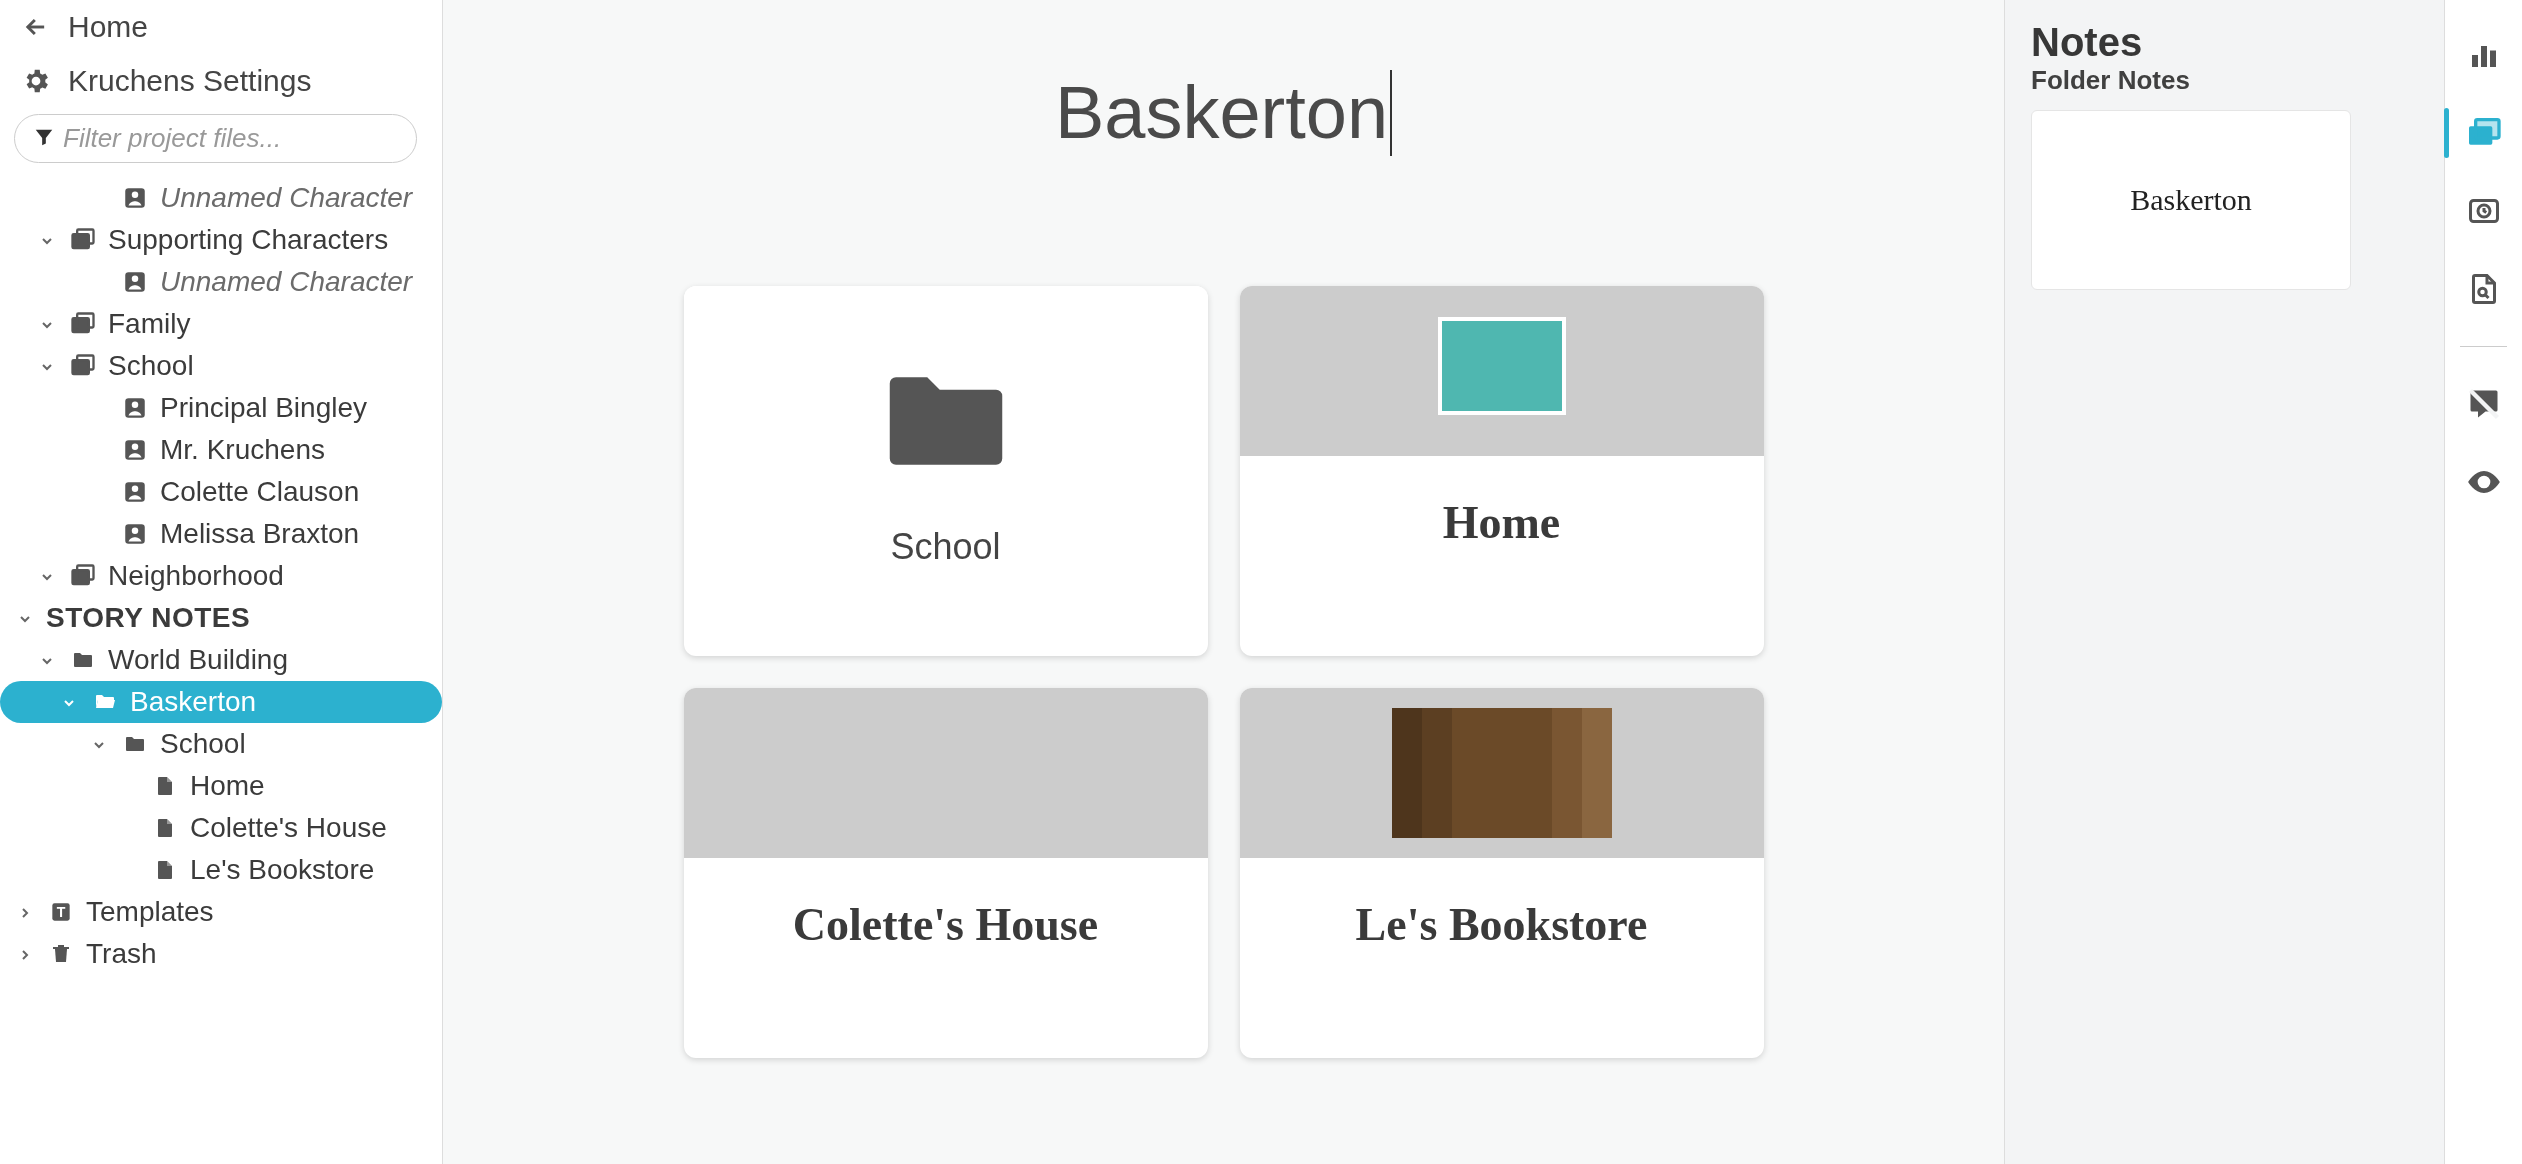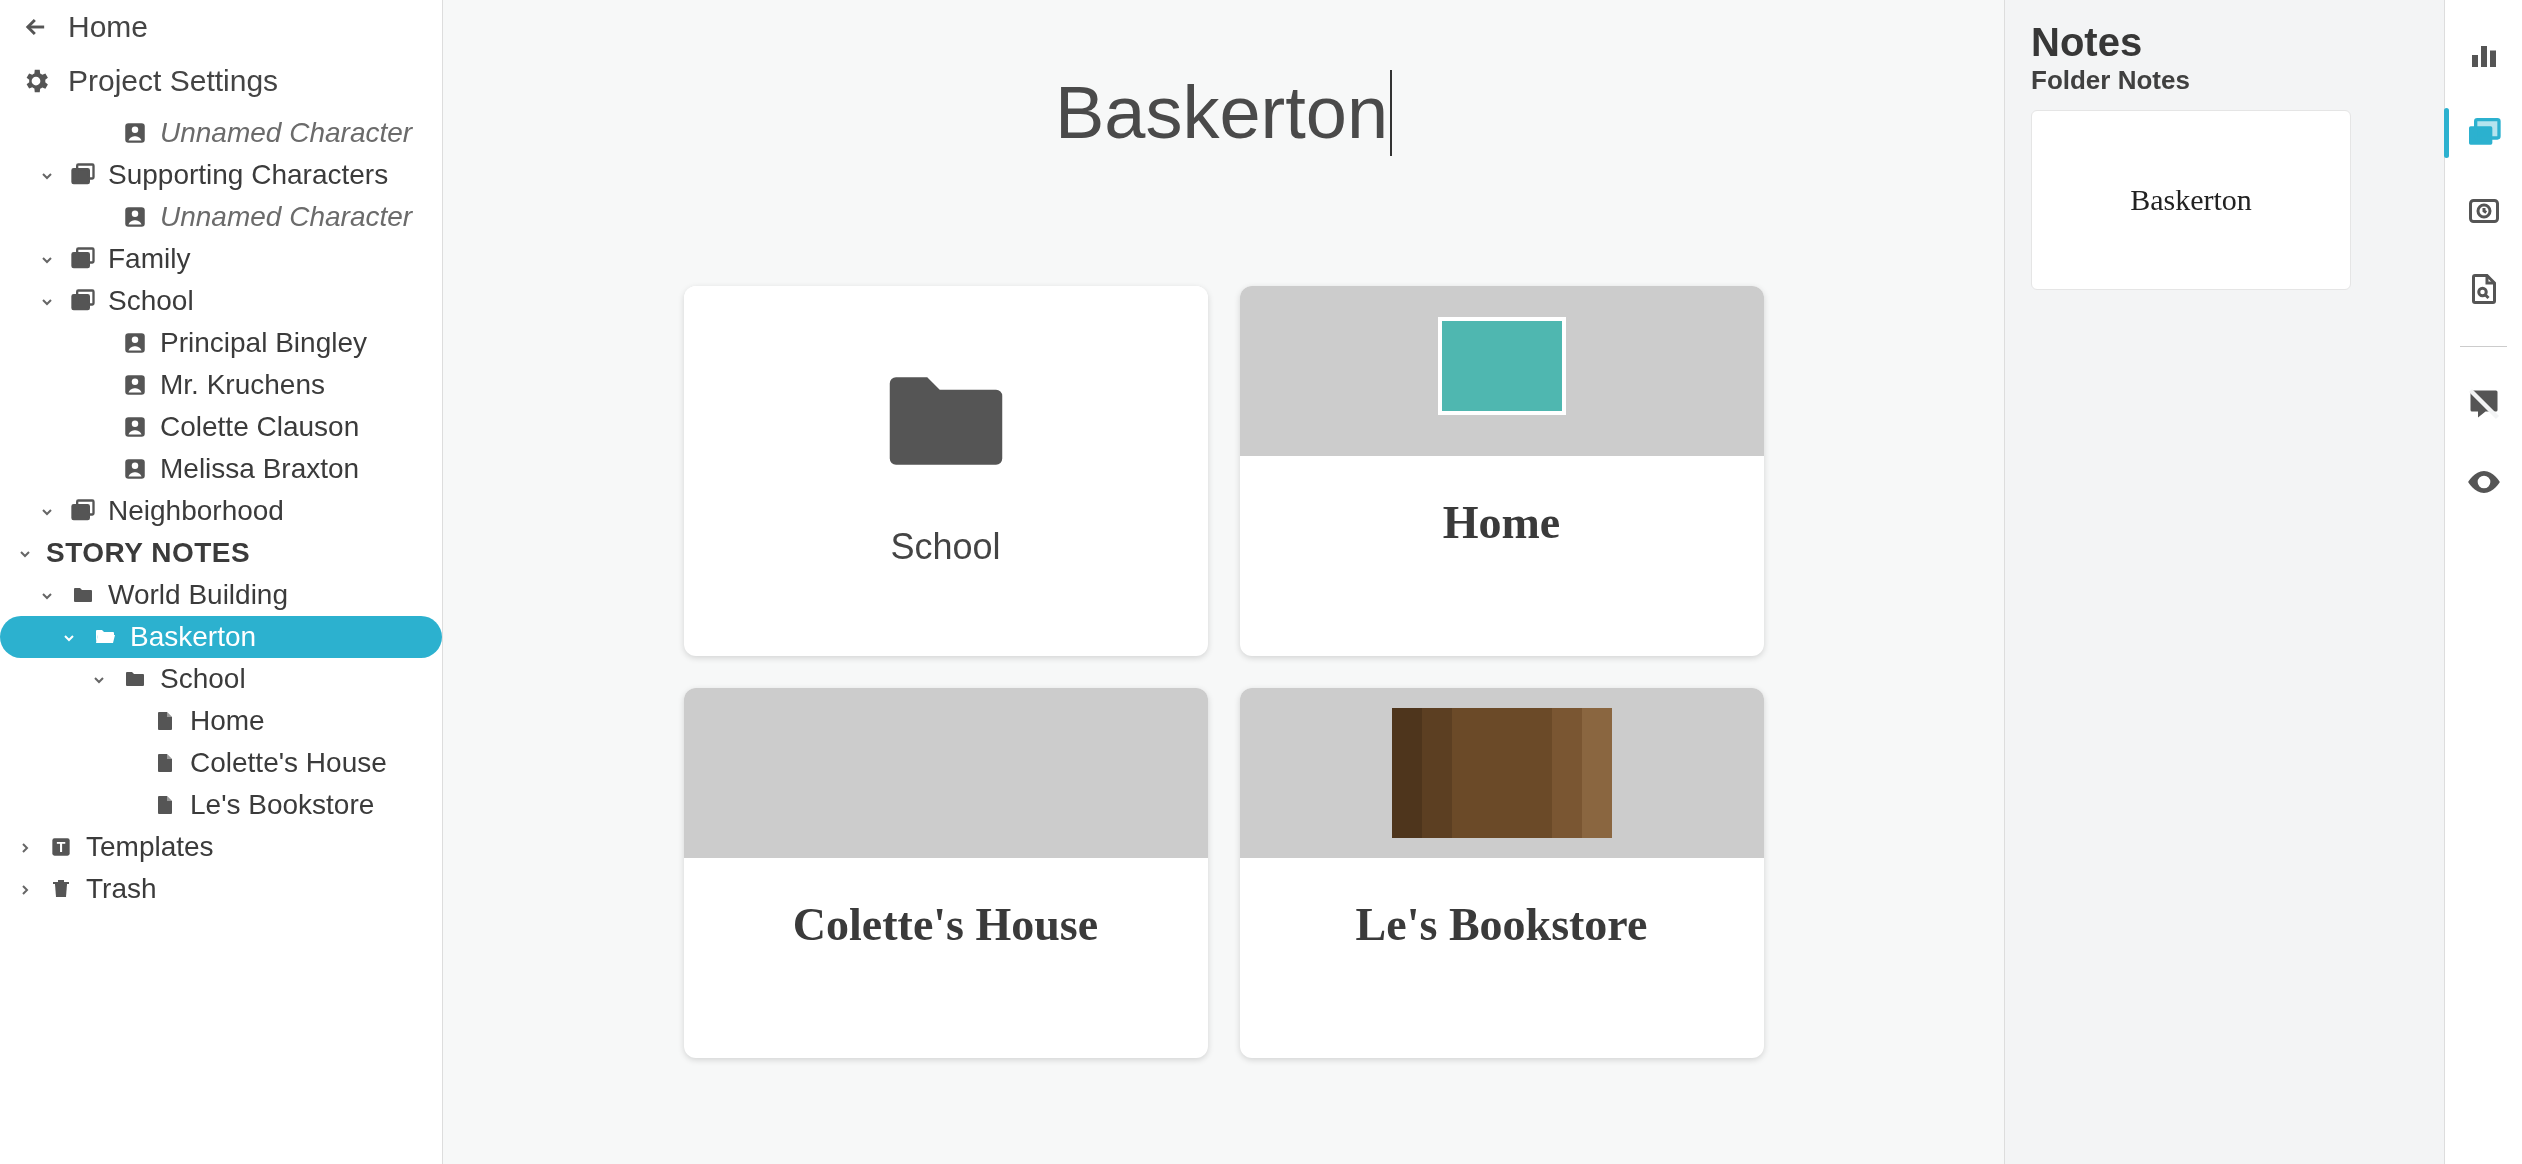--- a/index.html
+++ b/index.html
@@ -258,21 +258,33 @@
           </svg>
       </span>
       <span>Home</span>
     </div>
     <div class="sb-row">
       <span class="icn">
         <svg width="30" height="30" viewBox="0 0 24 24" fill="currentColor">
             <path d="M19.4 13a7.5 7.5 0 000-2l2.1-1.6-2-3.4-2.5 1a7.6 7.6 0 00-1.7-1L15 3h-4l-.3 2.9a7.6 7.6 0 00-1.7 1l-2.5-1-2 3.4L6.6 11a7.5 7.5 0 000 2l-2.1 1.6 2 3.4 2.5-1a7.6 7.6 0 001.7 1L11 21h4l.3-2.9a7.6 7.6 0 001.7-1l2.5 1 2-3.4zM12 15.5A3.5 3.5 0 1115.5 12 3.5 3.5 0 0112 15.5z"></path>
           </svg>
       </span>
-      <span>Project Settings</span>
+      <span>Kruchens Settings</span>
+    </div>
+    <div class="filter-row">
+      <div class="filter-input-wrap">
+        <span>
+          <svg width="22" height="22" viewBox="0 0 24 24" fill="currentColor">
+              <path d="M3 4h18l-7 9v6l-4 2v-8z"></path>
+            </svg>
+        </span>
+        <input type="text" placeholder="Filter project files..." style="">
+      </div>
+      <span class="vline"></span>
+
     </div>
 
     <div class="tree" id="tree">
         <div class="tree-item indent-3 italic">
           <span class="caret"></span>
           <span class="ticon">
             <svg width="26" height="26" viewBox="0 0 24 24" fill="#555">
               <rect x="3" y="3" width="18" height="18" rx="3"></rect>
               <circle cx="12" cy="9" r="3" fill="#fff"></circle>
               <path d="M6 19c1-3 4-4 6-4s5 1 6 4z" fill="#fff"></path>

